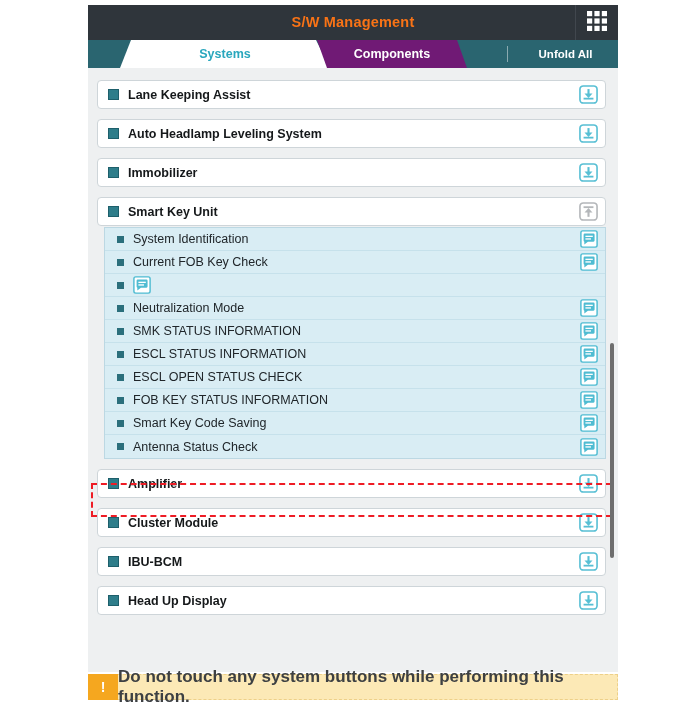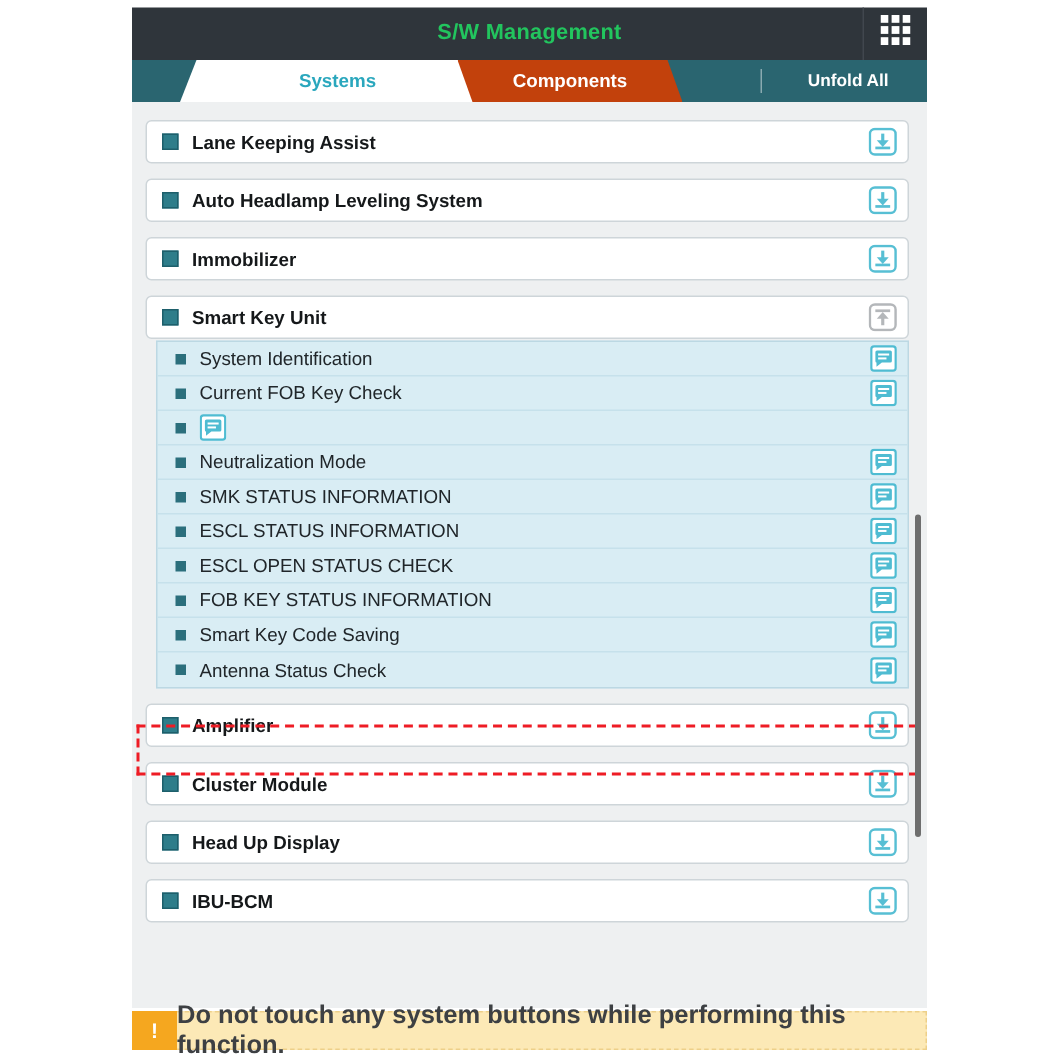--- a/index.html
+++ b/index.html
@@ -3,31 +3,31 @@
 <meta charset="utf-8">
 <style>
   html,body{margin:0;padding:0;background:#fff;}
   .stage{position:relative;width:700px;height:704px;background:#fff;overflow:hidden;
          font-family:"Liberation Sans",sans-serif;}
   .app{position:absolute;left:88px;top:5px;width:530px;height:695px;}
 
   
   .header{position:relative;height:35px;background:#2f353b;}
   .header-title{position:absolute;left:0;right:0;top:0;height:35px;line-height:35px;
-    text-align:center;color:#22c55e;font-weight:bold;font-size:14.5px;letter-spacing:.2px;}
+    text-align:center;color:#f97316;font-weight:bold;font-size:14.5px;letter-spacing:.2px;}
   .grid-btn{position:absolute;right:0;top:0;width:42px;height:35px;display:flex;
     align-items:center;justify-content:center;border-left:1px solid #41474e;cursor:pointer;}
 
   
   .tabbar{position:relative;height:28px;background:#2a6570;}
   .tab{position:absolute;top:0;height:28px;display:flex;align-items:center;justify-content:center;
     font-weight:bold;font-size:12.5px;cursor:pointer;}
   .tab-systems{left:32px;width:210px;background:#fff;color:#2aa7bd;
     clip-path:polygon(11px 0, 196px 0, 210px 100%, 0 100%);}
-  .tab-components{left:217px;width:150px;background:#c2410c;color:#fff;
+  .tab-components{left:229px;width:150px;background:#701a75;color:#fff;
     clip-path:polygon(0 0, 140px 0, 150px 100%, 10px 100%);}
   .tab-divider{position:absolute;left:419px;top:6px;width:1px;height:16px;background:rgba(255,255,255,.45);}
   .unfold-btn{position:absolute;left:425px;right:0;top:0;height:28px;display:flex;align-items:center;
     justify-content:center;color:#fff;font-weight:bold;font-size:11.5px;cursor:pointer;}
 
   
   .content{position:absolute;top:63px;left:0;width:530px;height:604px;background:#eef0f1;
     overflow:hidden;box-sizing:border-box;padding:12px 12px 0 9px;}
   .row{height:29px;box-sizing:border-box;background:#fff;border:1px solid #ced5d9;border-radius:4px;
     display:flex;align-items:center;padding:0 7px 0 10px;margin-bottom:10px;cursor:pointer;}
@@ -292,34 +292,34 @@
               <rect x="1" y="1" width="18" height="18" rx="3.5" fill="#fff" stroke="#57bfd4" stroke-width="1.7"></rect>
               <rect x="8.9" y="4.3" width="2.2" height="5.2" fill="#57bfd4"></rect>
               <path d="M5.8 9 h8.4 L10 13.6 z" fill="#57bfd4"></path>
               <rect x="4.8" y="13.4" width="10.4" height="1.9" fill="#57bfd4"></rect>
             </svg>
         </span>
       </div>
 
       <div class="row">
         <span class="bullet"></span>
+        <span class="row-label">IBU-BCM</span>
+        <span class="row-icon">
+          <svg width="19" height="19" viewBox="0 0 20 20">
+              <rect x="1" y="1" width="18" height="18" rx="3.5" fill="#fff" stroke="#57bfd4" stroke-width="1.7"></rect>
+              <rect x="8.9" y="4.3" width="2.2" height="5.2" fill="#57bfd4"></rect>
+              <path d="M5.8 9 h8.4 L10 13.6 z" fill="#57bfd4"></path>
+              <rect x="4.8" y="13.4" width="10.4" height="1.9" fill="#57bfd4"></rect>
+            </svg>
+        </span>
+      </div>
+
+      <div class="row">
+        <span class="bullet"></span>
         <span class="row-label">Head Up Display</span>
-        <span class="row-icon">
-          <svg width="19" height="19" viewBox="0 0 20 20">
-              <rect x="1" y="1" width="18" height="18" rx="3.5" fill="#fff" stroke="#57bfd4" stroke-width="1.7"></rect>
-              <rect x="8.9" y="4.3" width="2.2" height="5.2" fill="#57bfd4"></rect>
-              <path d="M5.8 9 h8.4 L10 13.6 z" fill="#57bfd4"></path>
-              <rect x="4.8" y="13.4" width="10.4" height="1.9" fill="#57bfd4"></rect>
-            </svg>
-        </span>
-      </div>
-
-      <div class="row">
-        <span class="bullet"></span>
-        <span class="row-label">IBU-BCM</span>
         <span class="row-icon">
           <svg width="19" height="19" viewBox="0 0 20 20">
               <rect x="1" y="1" width="18" height="18" rx="3.5" fill="#fff" stroke="#57bfd4" stroke-width="1.7"></rect>
               <rect x="8.9" y="4.3" width="2.2" height="5.2" fill="#57bfd4"></rect>
               <path d="M5.8 9 h8.4 L10 13.6 z" fill="#57bfd4"></path>
               <rect x="4.8" y="13.4" width="10.4" height="1.9" fill="#57bfd4"></rect>
             </svg>
         </span>
       </div>
 

